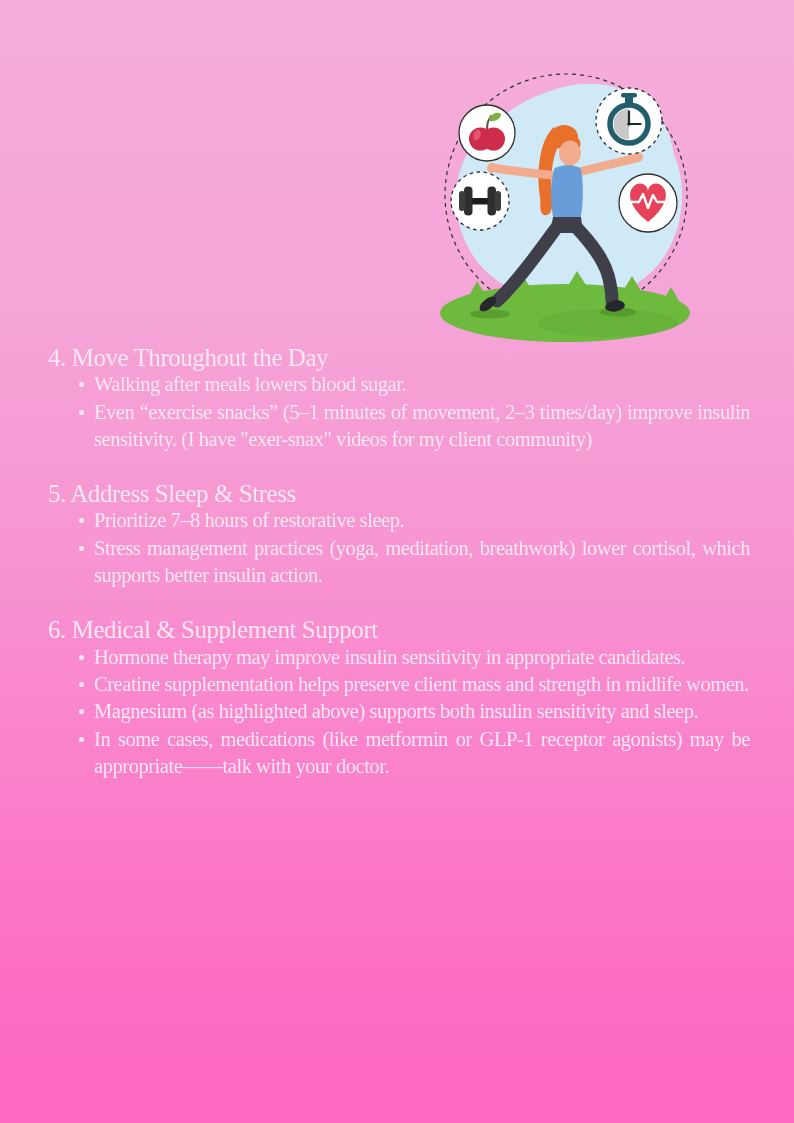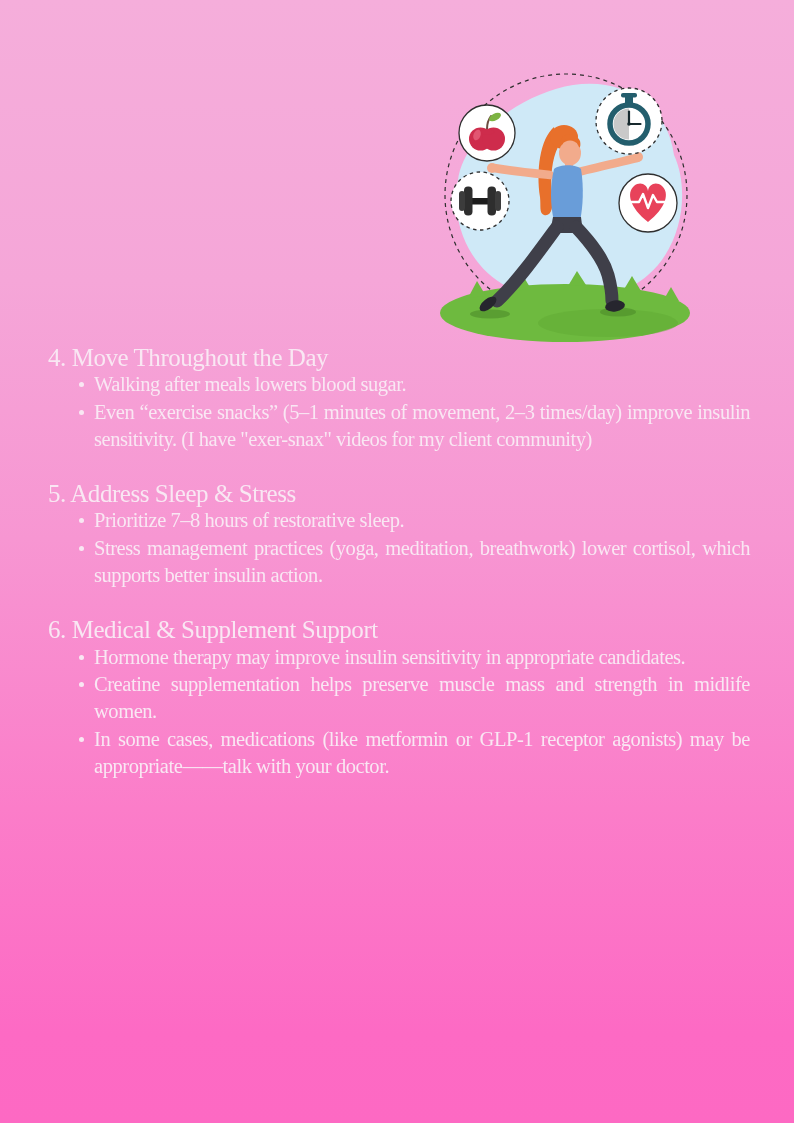--- a/index.html
+++ b/index.html
@@ -165,19 +165,20 @@
       <ul class="bullets">
           <li>Prioritize 7–8 hours of restorative sleep.</li>
           <li>Stress management practices (yoga, meditation, breathwork) lower cortisol, which supports better insulin action.</li>
         </ul>
     </section>
 
     <section class="section">
       <h2>6. Medical &amp; Supplement Support</h2>
       <ul class="bullets">
           <li>Hormone therapy may improve insulin sensitivity in appropriate candidates.</li>
-          <li>Creatine supplementation helps preserve muscle mass and strength in midlife women.</li>
+          <li>Creatine supplementation helps preserve client mass and strength in midlife women.</li>
+          <li>Magnesium (as highlighted above) supports both insulin sensitivity and sleep.</li>
           <li>In some cases, medications (like metformin or GLP-1 receptor agonists) may be appropriate——talk with your doctor.</li>
         </ul>
     </section>
   </div>
 
 </div>
 
 </body></html>

